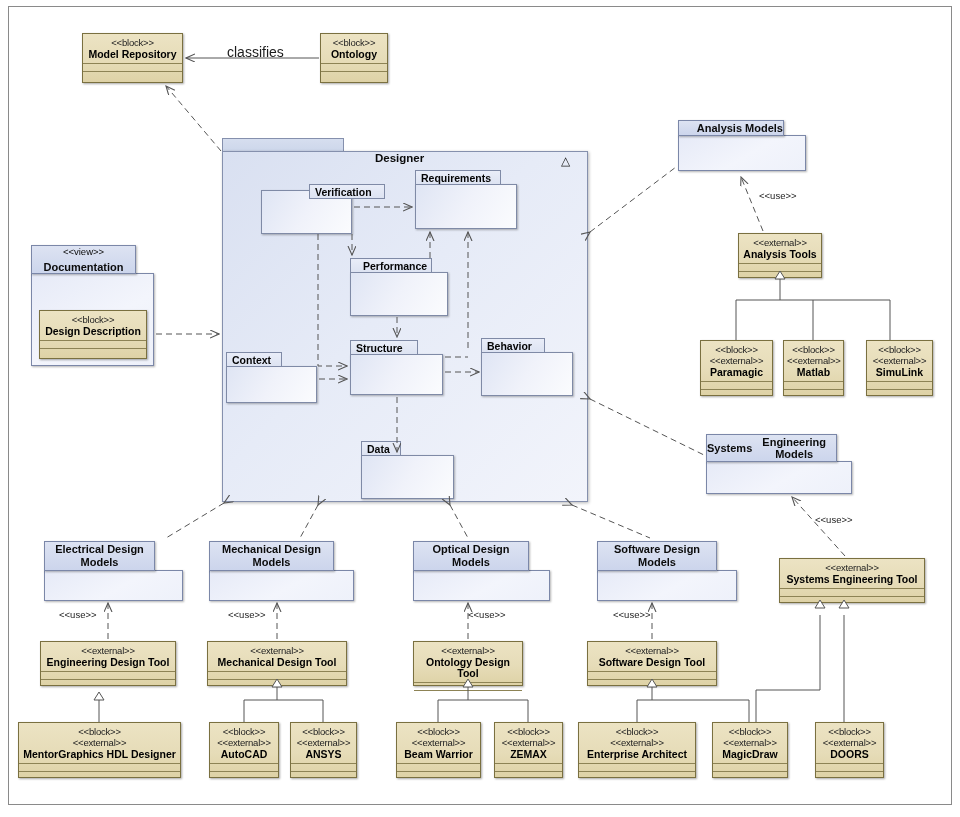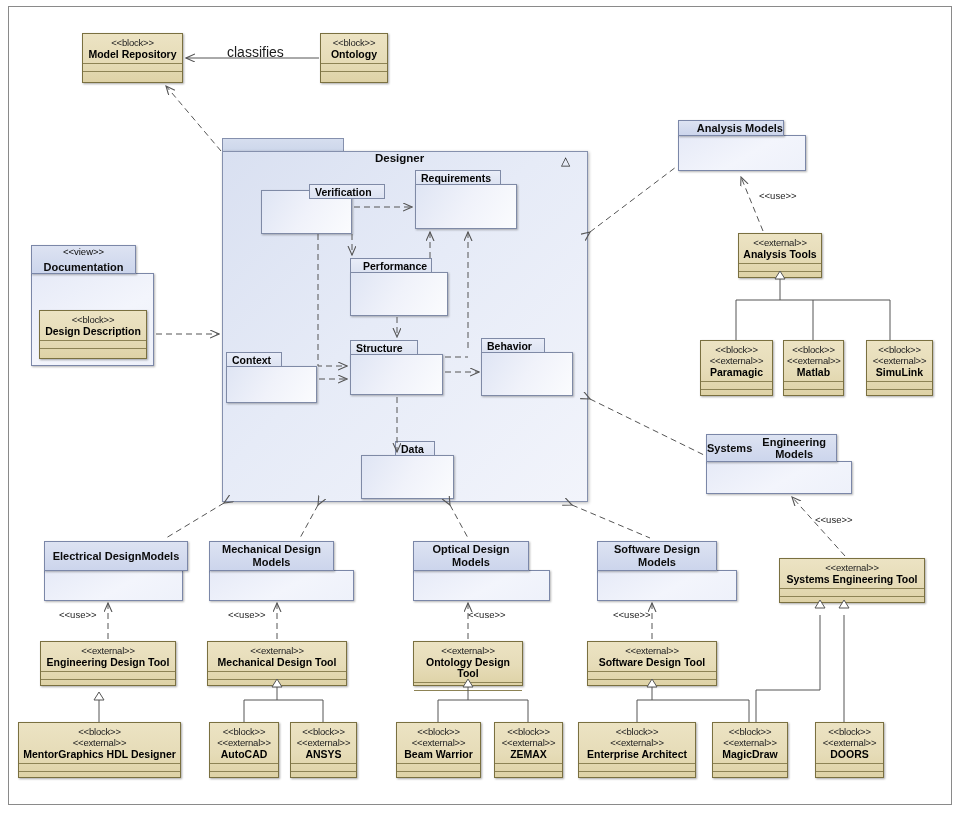--- a/index.html
+++ b/index.html
@@ -132,21 +132,21 @@
   </div>
 
   <div class="sub">
     <div class="tab" style="left:226px;top:352px;width:56px;height:15px;">
       <span>Context</span>
     </div>
     <div class="body" style="left:226px;top:366px;width:91px;height:37px;"></div>
   </div>
 
   <div class="sub">
-    <div class="tab" style="left:361px;top:441px;width:40px;height:15px;margin-left:34px;">
+    <div class="tab" style="left:361px;top:441px;width:40px;height:15px;">
       <span>Data</span>
     </div>
     <div class="body" style="left:361px;top:455px;width:93px;height:44px;"></div>
   </div>
 
   <div class="pkg">
     <div class="tab" style="left:31px;top:245px;width:105px;height:29px;flex-direction:column;justify-content:space-between;">
       <span style="font-weight:normal;font-size:9.5px;">&lt;&lt;view&gt;&gt;</span>
       <span>Documentation</span>
     </div>
@@ -220,21 +220,21 @@
   <div class="block" style="left:779px;top:558px;width:146px;height:45px;">
     <div class="hdr">
       <div class="st">&lt;&lt;external&gt;&gt;</div>
       <div class="nm">Systems Engineering Tool</div>
     </div>
     <div class="cmp"></div>
       <div class="cmp2"></div>
   </div>
 
   <div class="pkg">
-    <div class="tab" style="left:44px;top:541px;width:144px;height:30px;flex-direction:row;justify-content:center;line-height:13px;">
+    <div class="tab" style="left:44px;top:541px;width:111px;height:30px;flex-direction:column;justify-content:center;line-height:13px;">
       <span>Electrical Design</span>
       <span>Models</span>
     </div>
     <div class="body" style="left:44px;top:570px;width:139px;height:31px;"></div>
   </div>
   <div class="lbl sm" style="left:59px;top:609px;">&lt;&lt;use&gt;&gt;</div>
   <div class="block" style="left:40px;top:641px;width:136px;height:45px;">
     <div class="hdr">
       <div class="st">&lt;&lt;external&gt;&gt;</div>
       <div class="nm">Engineering Design Tool</div>

